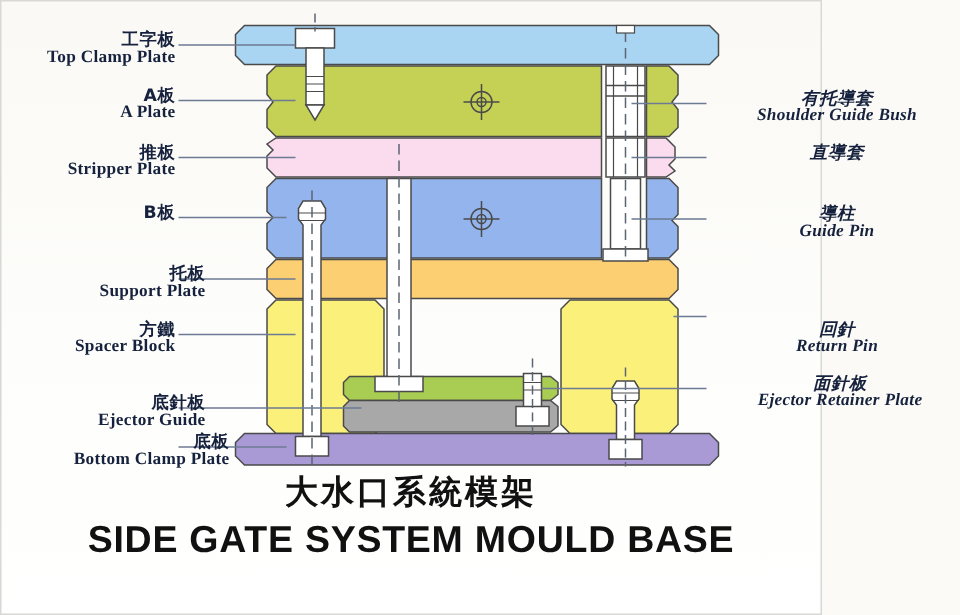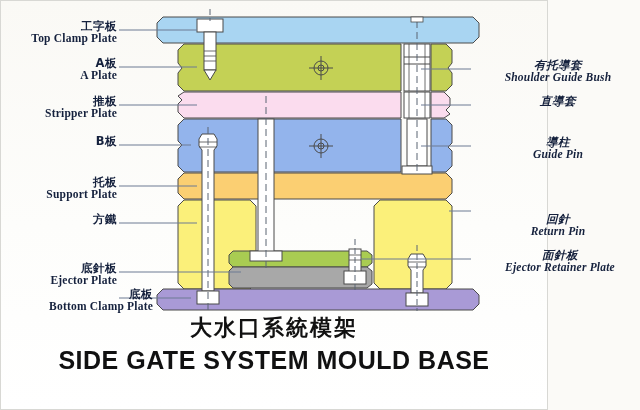--- a/index.html
+++ b/index.html
@@ -166,32 +166,33 @@
 
   <div class="lbl left" style="left:0;width:116px;top:94px;">
     <span class="cn">推板</span>
     <span class="en">Stripper Plate</span>
   </div>
 
   <div class="lbl left" style="left:0;width:116px;top:134px;">
     <span class="cn">B板</span>
   </div>
 
-  <div class="lbl left" style="left:0;width:116px;top:175px;">
+  <div class="lbl left" style="left:0;width:116px;top:175px;padding-left:20px;">
     <span class="cn">托板</span>
     <span class="en">Support Plate</span>
   </div>
 
   <div class="lbl left" style="left:0;width:116px;top:212px;">
     <span class="cn">方鐵</span>
-  </div>
-
-  <div class="lbl left" style="left:0;width:116px;top:261px;">
+    <span class="en">Spacer Block</span>
+  </div>
+
+  <div class="lbl left" style="left:0;width:116px;top:261px;padding-left:20px;">
     <span class="cn">底針板</span>
-    <span class="en">Ejector Plate</span>
+    <span class="en">Ejector Guide</span>
   </div>
 
   <div class="lbl left" style="left:0;width:116px;top:287px;padding-left:36px;">
     <span class="cn">底板</span>
     <span class="en">Bottom Clamp Plate</span>
   </div>
 
   <div class="lbl right" style="left:474px;width:166px;top:58px;">
     <span class="cn">有托導套</span>
     <span class="en">Shoulder Guide Bush</span>

